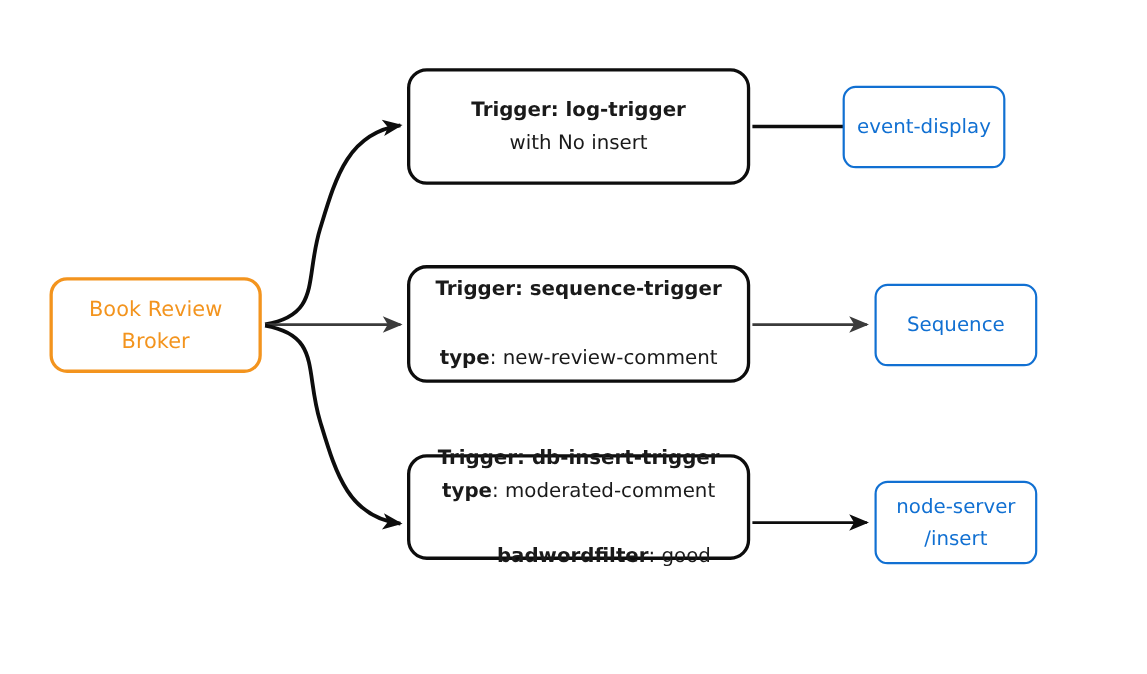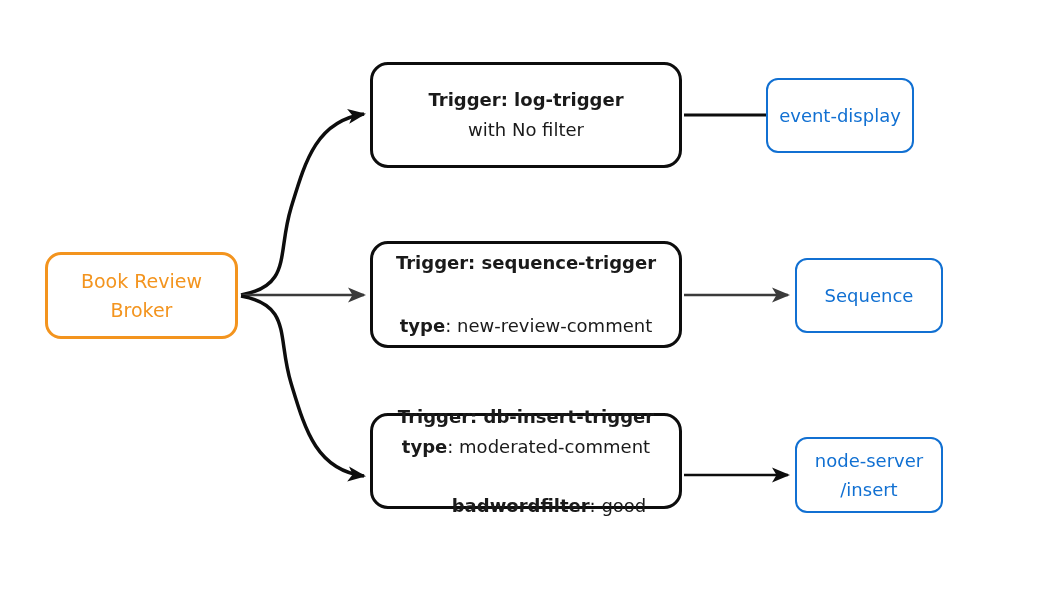--- a/index.html
+++ b/index.html
@@ -103,21 +103,21 @@
     <path class="edge edge-dark" stroke-width="2.5" marker-end="url(#mk-dark)" d="M 684 475 L 788 475"></path>
   </svg>
 
   <div class="node broker" style="left:45px; top:252px; width:193px; height:87px;">
     <div>Book Review
 Broker</div>
   </div>
 
   <div class="node trigger" style="left:370px; top:62px; width:312px; height:106px;">
     <div class="t-title">Trigger: log-trigger</div>
-    <div class="t-line"><span class="b"></span><span>with No filter</span></div>
+    <div class="t-line"><span class="b"></span><span>with No insert</span></div>
   </div>
 
   <div class="node trigger" style="left:370px; top:241px; width:312px; height:107px;justify-content:space-between;">
     <div class="t-title">Trigger: sequence-trigger</div>
     <div class="t-line"><span class="b">type</span><span>: new-review-comment</span></div>
   </div>
 
   <div class="node trigger" style="left:370px; top:413px; width:312px; height:96px;">
     <div class="t-title">Trigger: db-insert-trigger</div>
     <div class="t-line"><span class="b">type</span><span>: moderated-comment</span></div>

